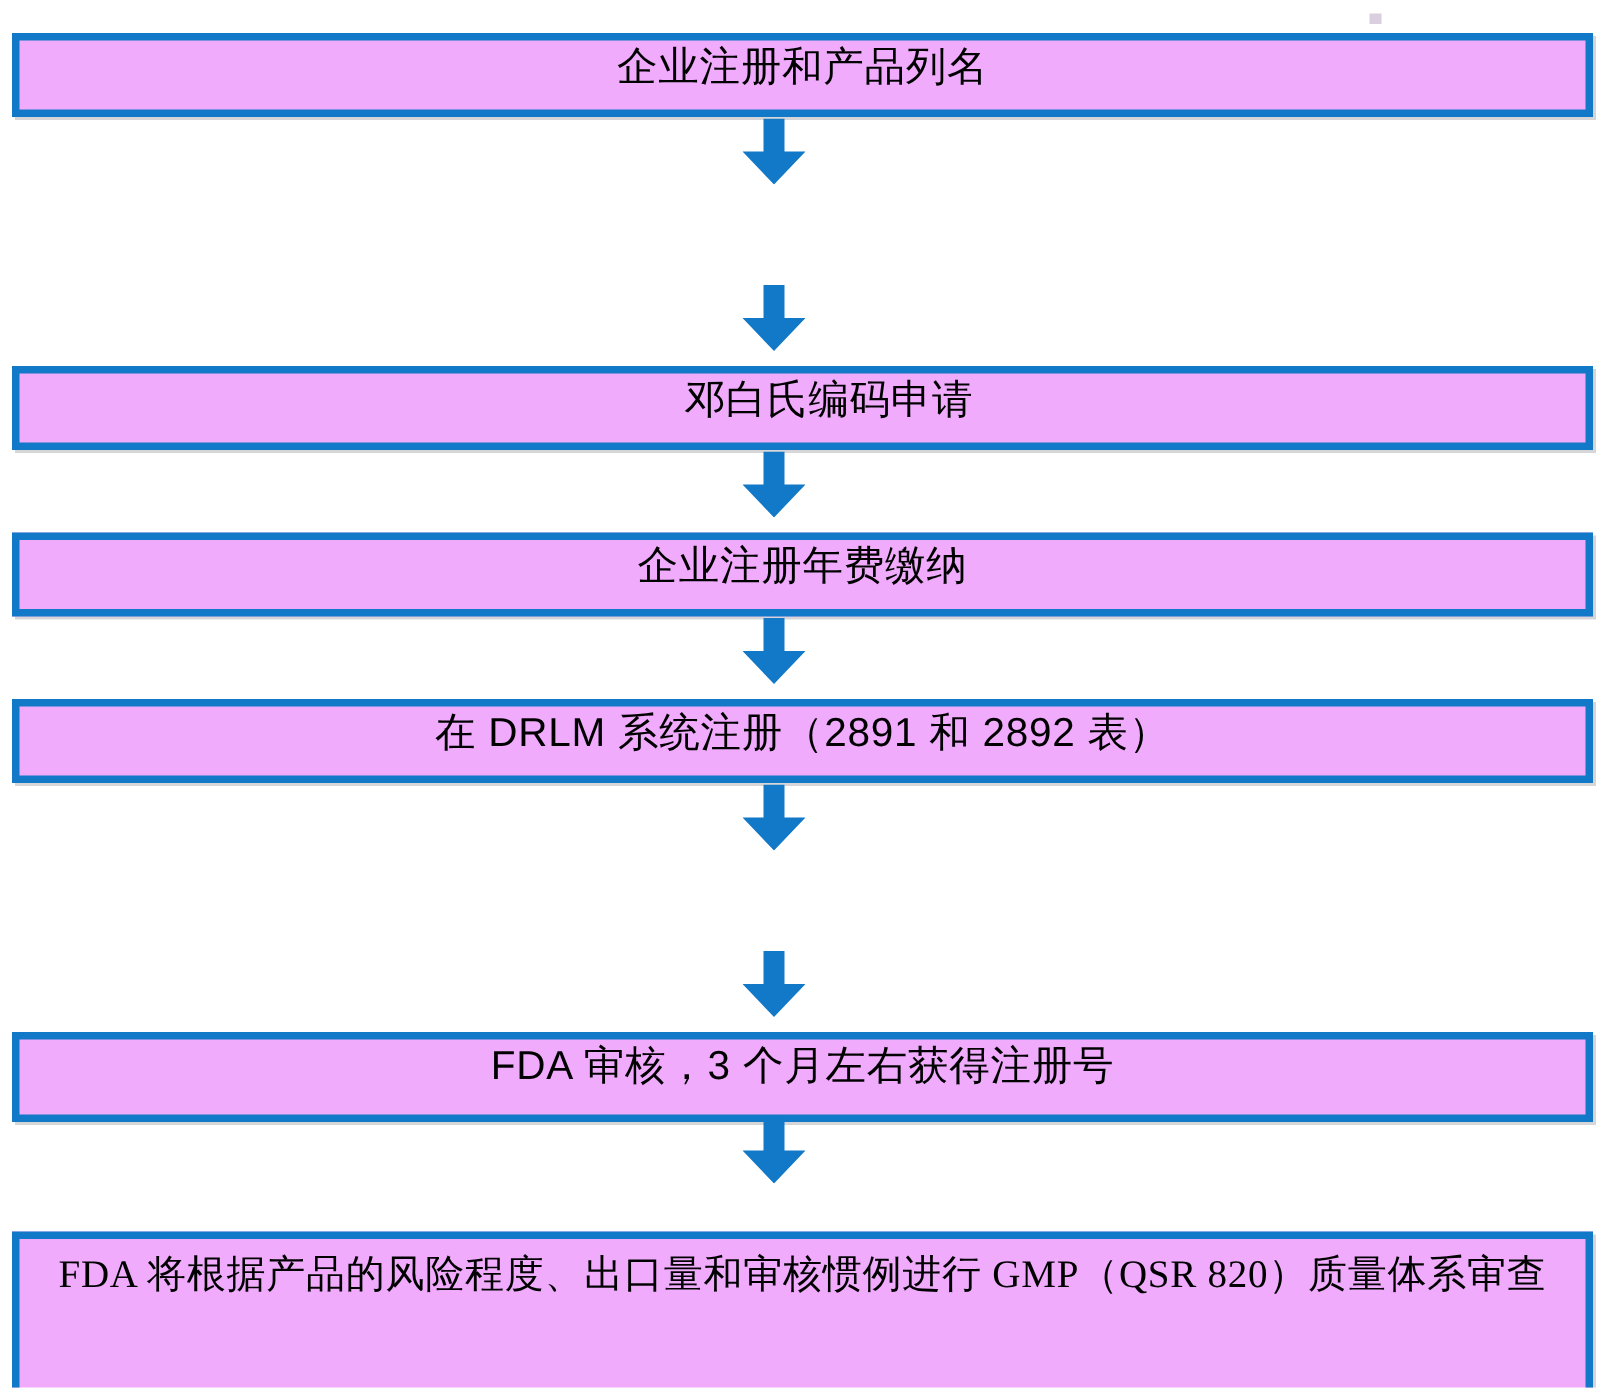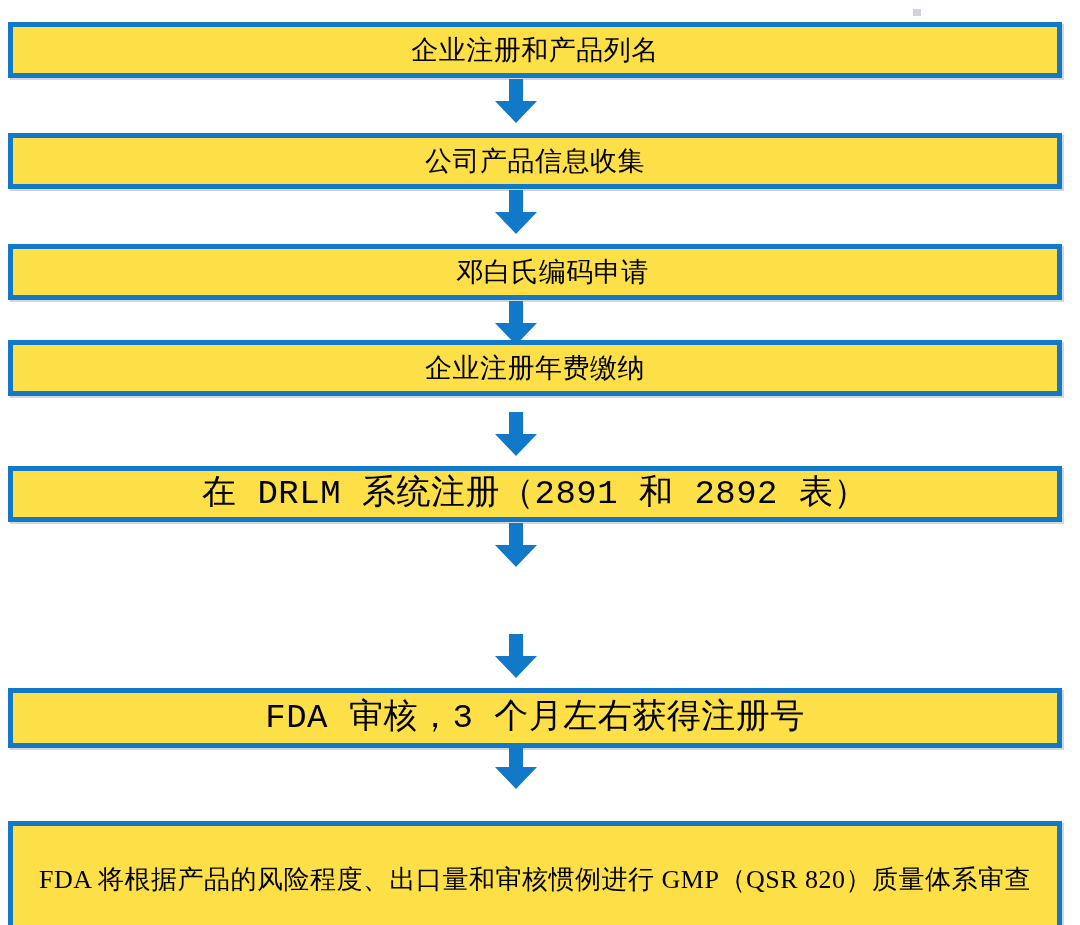--- a/index.html
+++ b/index.html
@@ -23,23 +23,23 @@
     height: 925px;
   }
 
   
   .node {
     position: absolute;
     left: 8px;
     width: 1054px;                 
     box-sizing: border-box;
     border: 5px solid #1278c8;
-    background: #fde047;
+    background: #f0abfc;
     display: flex;
-    align-items: center;
+    align-items: flex-start;
     justify-content: center;
     text-align: center;
     color: #000000;
     box-shadow: 2px 2px 0 rgba(120,120,130,0.30);
   }
 
   .node-label {
     display: block;
     width: 100%;
     padding: 0 10px;
@@ -50,30 +50,30 @@
   
   .cjk .node-label {
     font-family: "Liberation Sans", "DejaVu Sans", sans-serif;
     font-size: 27px;
     line-height: 34px;
     font-weight: 400;
   }
 
   
   .serif .node-label {
-    font-family: Liberation Mono, monospace;
-    font-size: 34px;
+    font-family: Liberation Sans, sans-serif;
+    font-size: 27px;
     line-height: 34px;
     font-weight: 400;
   }
 
   .node.n1 { top: 22px;  height: 56px; }
   .node.n2 { top: 133px; height: 56px; }
   .node.n3 { top: 244px; height: 56px; padding-left: 35px; }
-  .node.n4 { top: 340px; height: 56px; }
+  .node.n4 { top: 355px; height: 56px; }
   .node.n5 { top: 466px; height: 56px; }
   .node.n6 { top: 577px; height: 56px; }
   .node.n7 { top: 688px; height: 60px; }
 
   .node.n8 {
     top: 821px;
     height: 117px;
   }
   .node.n8 .node-label {
     font-family: "Liberation Serif", "DejaVu Serif", serif;
@@ -118,23 +118,20 @@
   <div class="node n1 cjk">
     <span class="node-label">企业注册和产品列名</span>
   </div>
 
   <div class="arrow a1">
     <svg viewBox="0 0 42 44" xmlns="http://www.w3.org/2000/svg" aria-hidden="true">
       <polygon points="14,0 28,0 28,22 42,22 21,44 0,22 14,22" fill="#1278c8"></polygon>
     </svg>
   </div>
 
-  <div class="node n2 cjk">
-    <span class="node-label">公司产品信息收集</span>
-  </div>
 
   <div class="arrow a2">
     <svg viewBox="0 0 42 44" xmlns="http://www.w3.org/2000/svg" aria-hidden="true">
       <polygon points="14,0 28,0 28,22 42,22 21,44 0,22 14,22" fill="#1278c8"></polygon>
     </svg>
   </div>
 
   <div class="node n3 cjk">
     <span class="node-label">邓白氏编码申请</span>
   </div>

